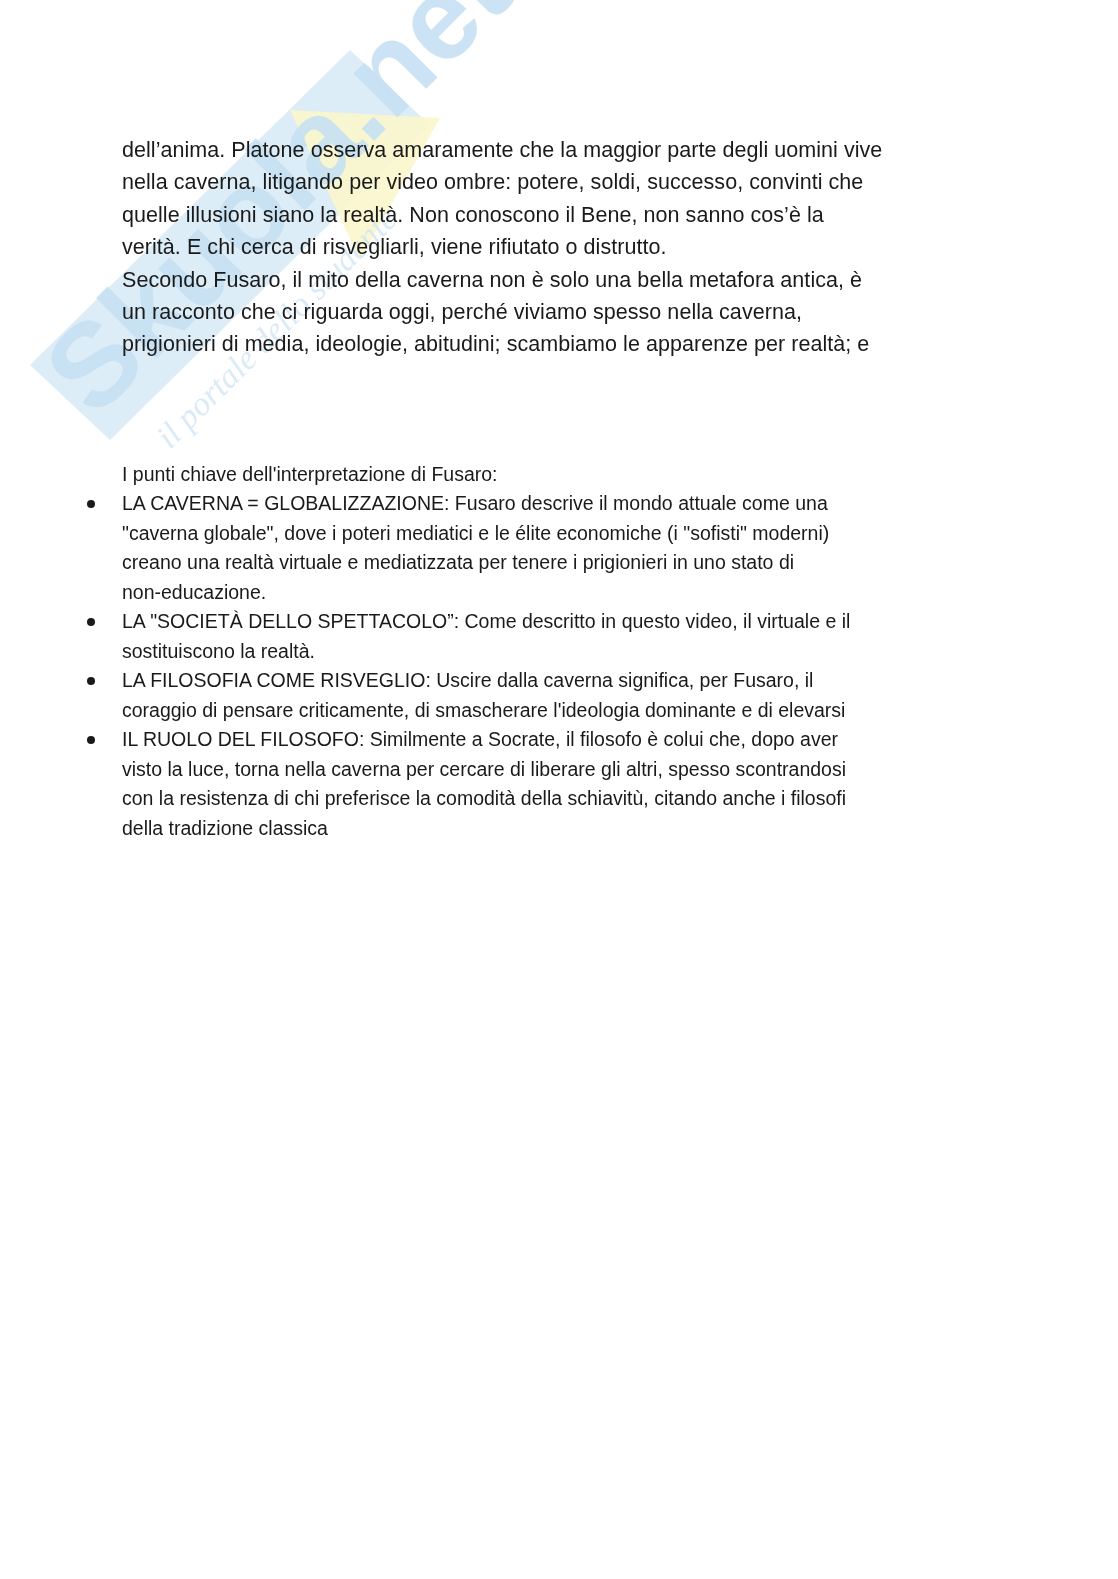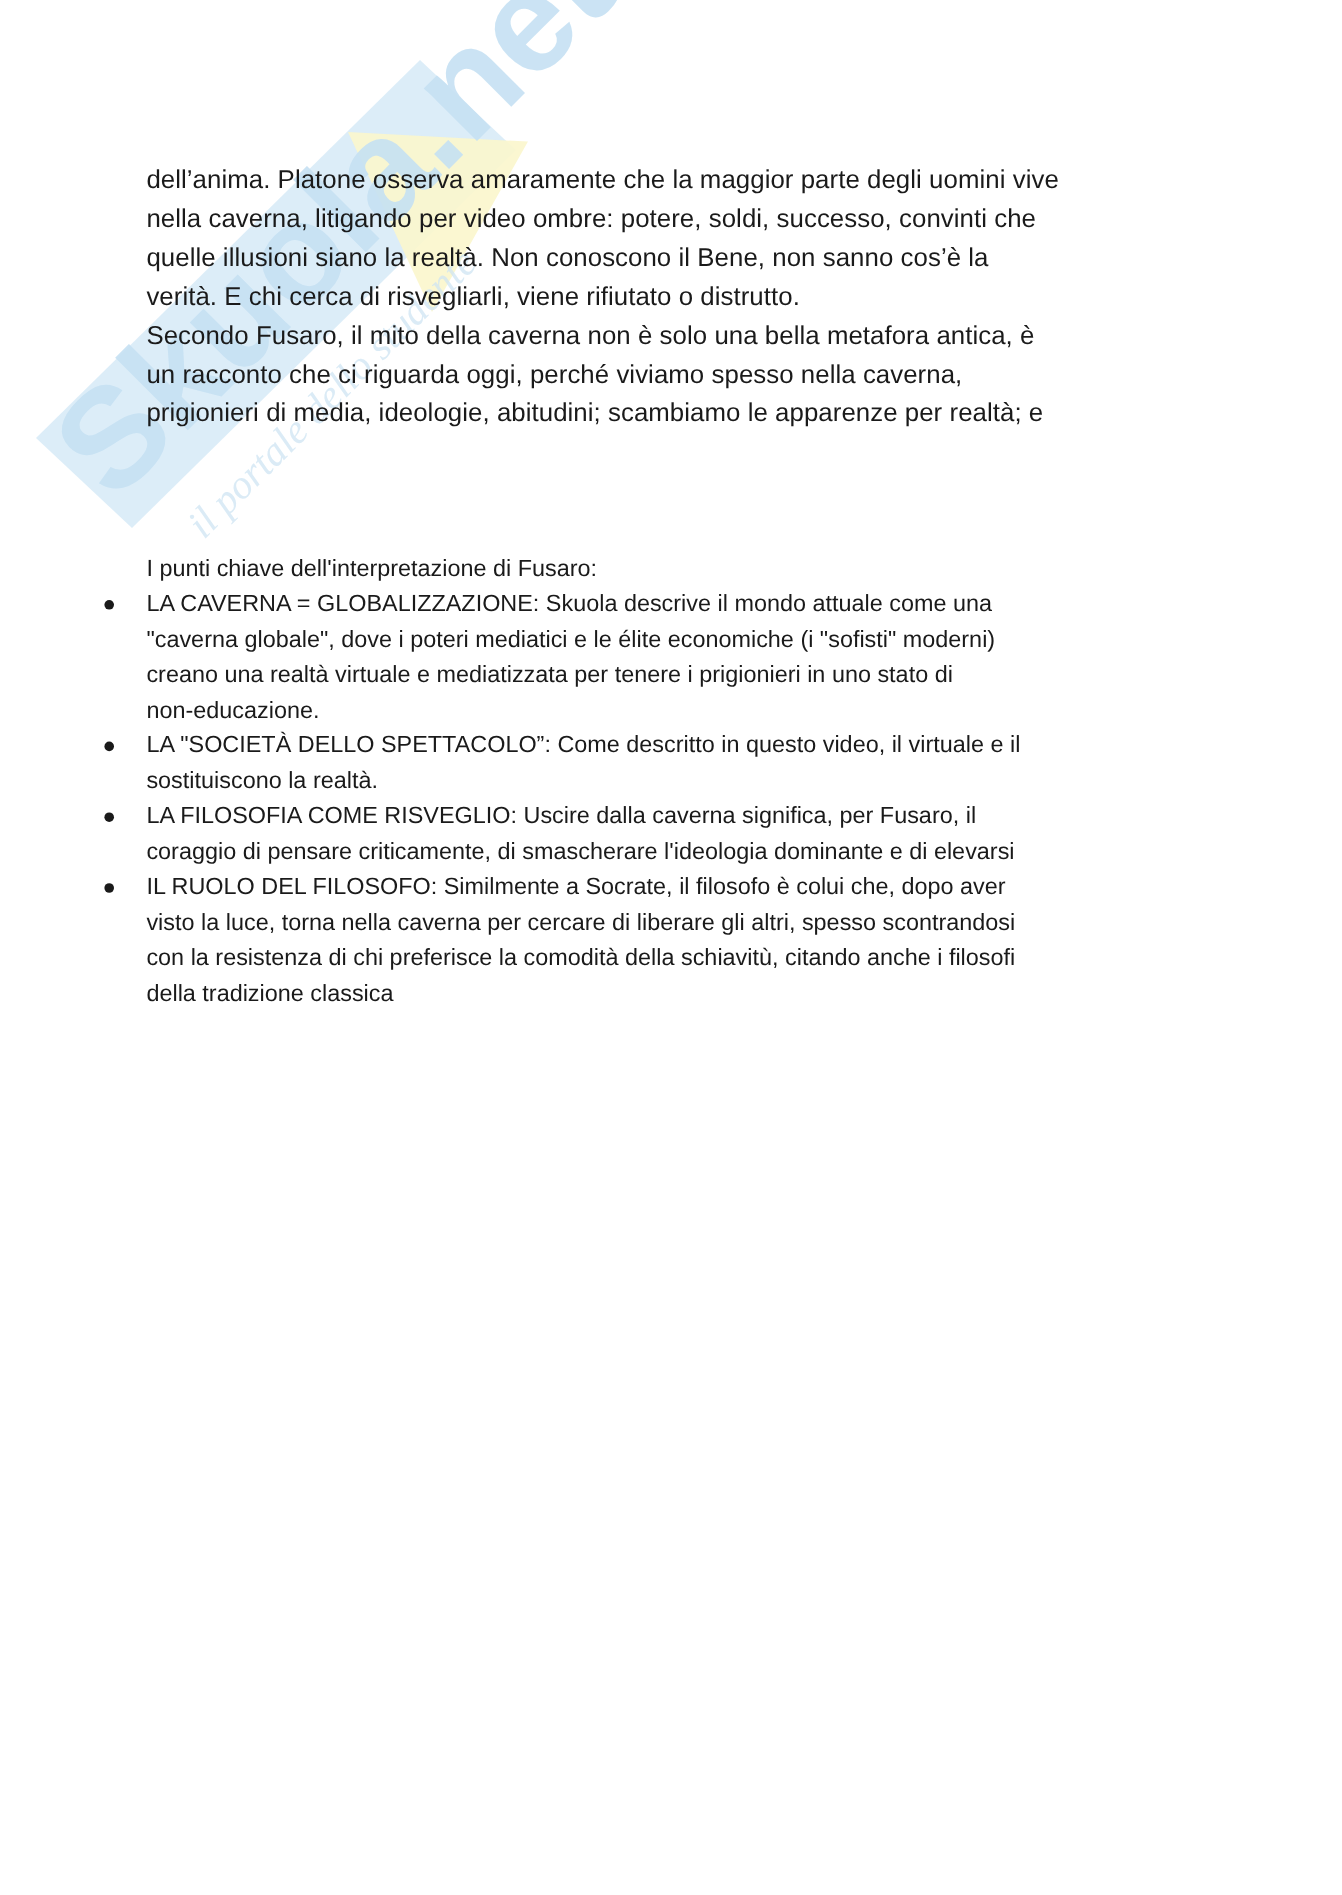--- a/index.html
+++ b/index.html
@@ -110,21 +110,21 @@
     <span class="para-line">Secondo Fusaro, il mito della caverna non è solo una bella metafora antica, è</span>
     <span class="para-line">un racconto che ci riguarda oggi, perché viviamo spesso nella caverna,</span>
     <span class="para-line">prigionieri di media, ideologie, abitudini; scambiamo le apparenze per realtà; e</span>
   </section>
 
   <p class="intro">I punti chiave dell'interpretazione di Fusaro:</p>
 
   <ul class="list">
     <li class="list-item">
       <span class="bullet"></span>
-      <span class="item-line">LA CAVERNA = GLOBALIZZAZIONE: Skuola descrive il mondo attuale come una</span>
+      <span class="item-line">LA CAVERNA = GLOBALIZZAZIONE: Fusaro descrive il mondo attuale come una</span>
       <span class="item-line">"caverna globale", dove i poteri mediatici e le élite economiche (i "sofisti" moderni)</span>
       <span class="item-line">creano una realtà virtuale e mediatizzata per tenere i prigionieri in uno stato di</span>
       <span class="item-line">non-educazione.</span>
     </li>
     <li class="list-item">
       <span class="bullet"></span>
       <span class="item-line">LA "SOCIETÀ DELLO SPETTACOLO”: Come descritto in questo video, il virtuale e il</span>
       <span class="item-line">sostituiscono la realtà.</span>
     </li>
     <li class="list-item">

